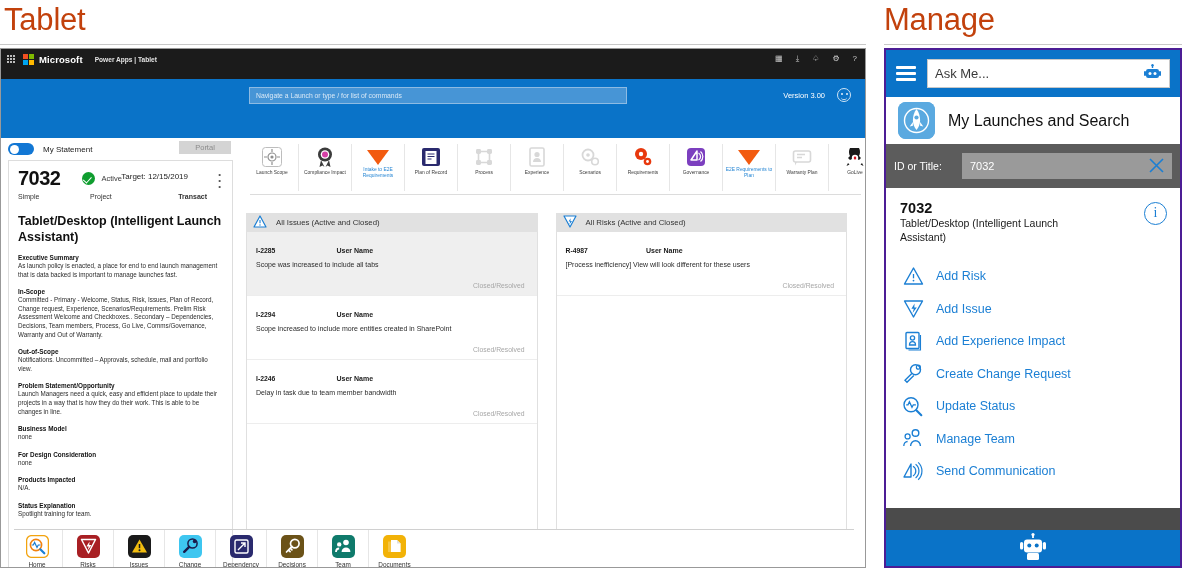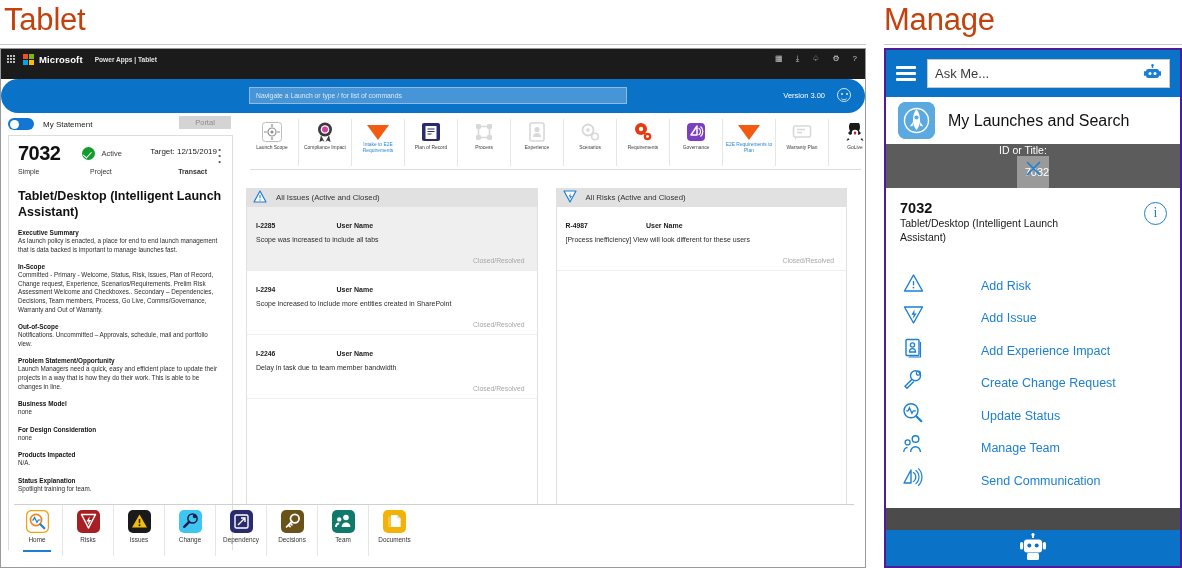--- a/index.html
+++ b/index.html
@@ -53,21 +53,21 @@
   .ms-word { font-size: 9.5px; font-weight: 600; letter-spacing: .1px; margin-right: 12px; }
   .ms-app { font-size: 6.6px; color: #e3e3e3; font-weight: 600; }
   .ms-right { position: absolute; right: 8px; top: 0; height: 20px; display: flex; align-items: center; gap: 13px; }
   .ms-right span { font-size: 8px; color: #cfcfcf; line-height: 1; }
 
   
   .black-strip { height: 10px; background: #1b1b1b; }
 
   
   .cmd-bar {
-    height: 34px; background: #0a73c8; position: relative; border-radius: 18px;
+    height: 59px; background: #0a73c8; position: relative;
   }
   .cmd-input {
     position: absolute; left: 248px; top: 8px; width: 378px; height: 17px;
     background: #4795d6; border: 1px solid #8dbbe3;
     color: #d8e8f6; font-size: 6.8px;
     padding-left: 6px; line-height: 15px;
   }
   .cmd-version {
     position: absolute; right: 40px; top: 12px;
     color: #fff; font-size: 7.5px;
@@ -116,21 +116,21 @@
   .lc-id { font-size: 20px; font-weight: 700; color: #111; letter-spacing: -0.5px; }
   .lc-check {
     width: 13px; height: 13px; border-radius: 50%; background: #0f9d2f;
     margin-left: 21px; position: relative;
   }
   .lc-check::after {
     content:""; position:absolute; left:3.4px; top:3.2px; width:4px;height:6.5px;
     border: solid #fff; border-width: 0 1.6px 1.6px 0; transform: rotate(42deg);
   }
   .lc-status { font-size: 7.5px; color: #3a3a3a; margin-left: 7px; }
-  .lc-target { font-size: 8px; color: #222; position: absolute; right: 6px; top: 5px; }
+  .lc-target { font-size: 8px; color: #222; position: absolute; right: 35px; top: 5px; }
   .lc-dots { position: absolute; right: 2px; top: 5px; color: #555; font-size: 8px; line-height: 6px; }
   .lc-row2 { display: flex; align-items: center; height: 14px; font-size: 7px; color: #333; position: relative; }
   .lc-simple { width: 72px; }
   .lc-project { width: 75px; }
   .lc-transact { font-weight: 700; position: absolute; right: 16px; }
   .lc-title {
     font-size: 12.5px; font-weight: 700; color: #111;
     line-height: 16px; margin-top: 10px;
   }
   .lc-sec { margin-top: 9px; }
@@ -205,39 +205,39 @@
     flex: 1; margin-left: 11px; height: 29px; background: #fff; border: 1px solid #c8c8c8;
     display: flex; align-items: center; padding: 0 7px; position: relative;
   }
   .ph-search-text { font-size: 13px; color: #3a3a3a; }
   .ph-bot-ico { position: absolute; right: 6px; top: 4px; width: 21px; height: 21px; }
 
   .ph-app-head { height: 47px; background: #fff; display: flex; align-items: center; padding-left: 12px; }
   .ph-rocket { width: 37px; height: 37px; border-radius: 8px; background: #5aa9e0; position: relative; flex: none; }
   .ph-app-title { font-size: 16px; color: #111; margin-left: 13px; }
 
-  .ph-idbar { height: 44px; background: #5c5c5c; display: flex; align-items: center; padding: 0 8px; flex-direction: column; }
+  .ph-idbar { height: 44px; background: #5c5c5c; display: flex; align-items: center; padding: 0 8px; }
   .ph-idlabel { font-size: 10.5px; color: #fff; width: 68px; }
   .ph-idfield {
     flex: 1; height: 26px; background: #9a9a9a; position: relative;
     display: flex; align-items: center; padding-left: 8px;
   }
   .ph-idvalue { font-size: 11px; color: #fff; }
   .ph-clear { position: absolute; right: 7px; top: 4px; width: 17px; height: 17px; }
 
   .ph-detail { background: #fff; height: 320px; padding: 12px 14px 0 14px; position: relative; }
   .ph-det-id { font-size: 14.5px; font-weight: 700; color: #111; }
   .ph-det-name { font-size: 10.5px; color: #1a1a1a; line-height: 13.5px; margin-top: 1px; width: 200px; }
   .ph-info {
     position: absolute; right: 13px; top: 14px; width: 23px; height: 23px;
     border: 1.6px solid #1b7fd4; border-radius: 50%; color: #1b7fd4;
     font-size: 14px; text-align: center; line-height: 20px; font-family: "Liberation Serif", serif;
   }
   .ph-actions { margin-top: 16px; }
-  .ph-action { display: flex; align-items: flex-end; height: 32.5px; gap: 45px; }
+  .ph-action { display: flex; align-items: center; height: 32.5px; }
   .ph-act-ico { width: 26px; flex: none; display:flex; align-items:center; justify-content:center; }
   .ph-act-label { font-size: 12.5px; color: #1b7fd4; margin-left: 10px; }
 
   .ph-darkstrip { height: 22px; background: #4b4b4b; }
   .ph-bottombar { height: 40px; background: #0a73c8; display: flex; align-items: center; justify-content: center; }
 </style>
 </head>
 <body>
 
 <div id="root">

